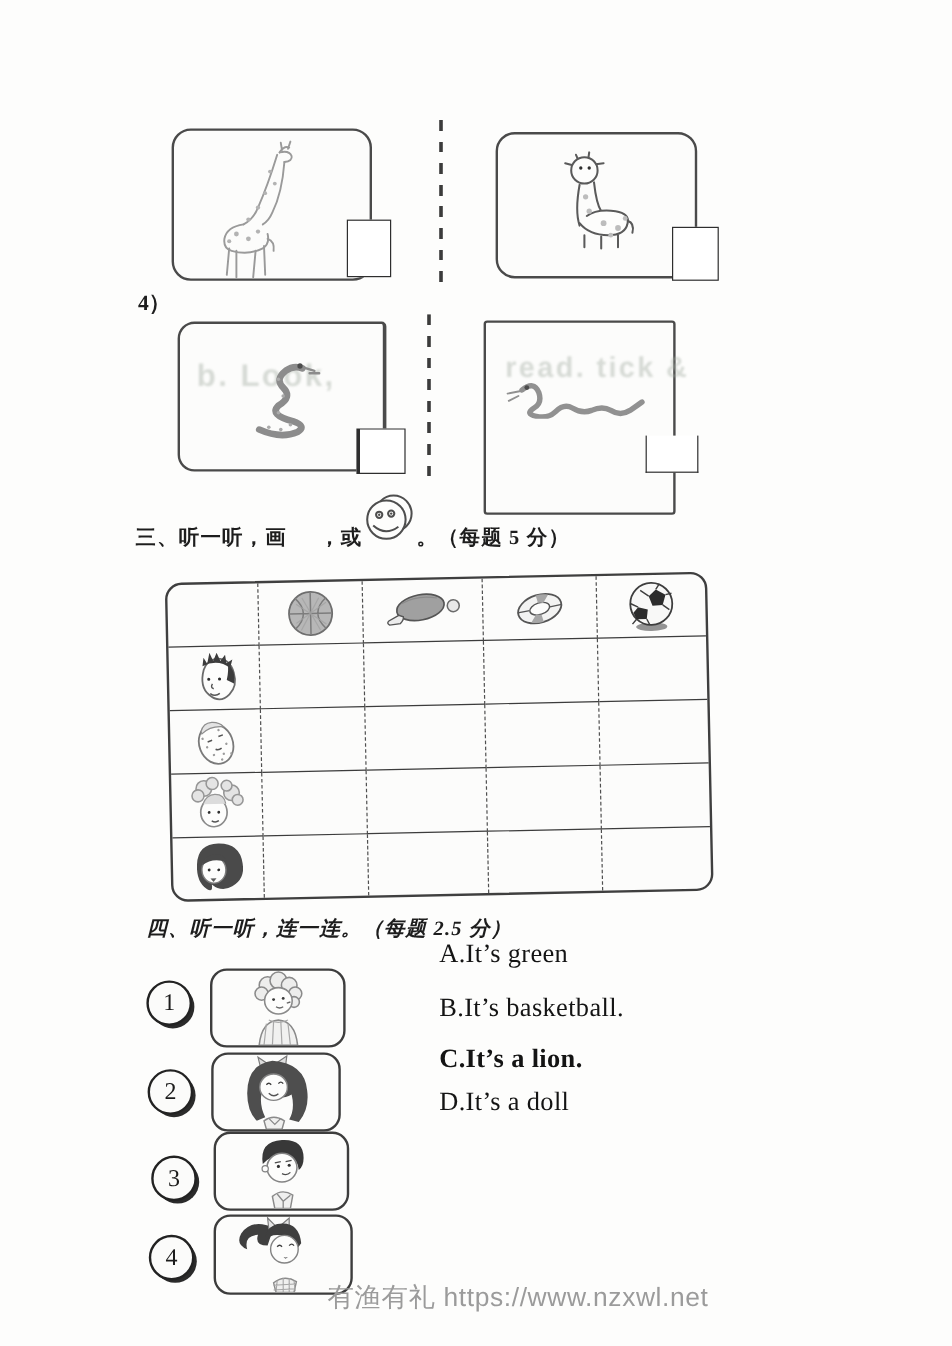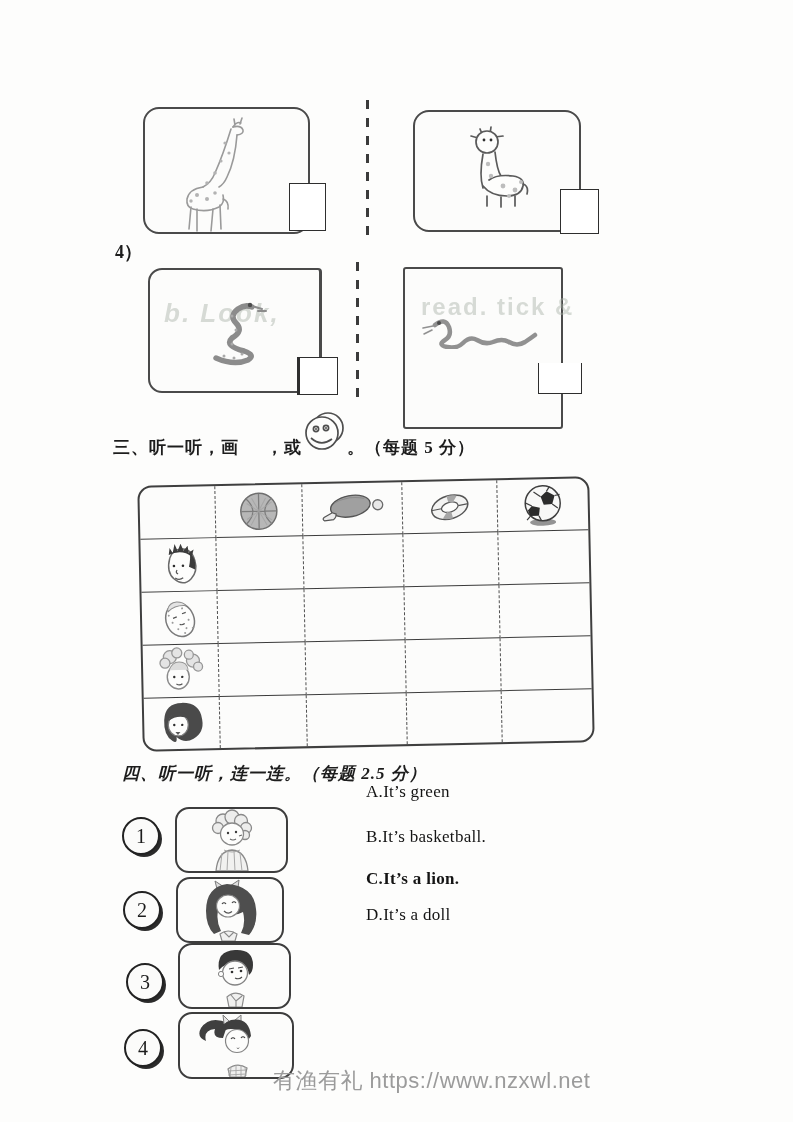--- a/index.html
+++ b/index.html
@@ -3,29 +3,29 @@
 <meta charset="utf-8">
 <style>
   * { margin:0; padding:0; box-sizing:border-box; }
   body { background:#ffffff; font-family:"Liberation Serif", serif; }
   .page { position:relative; width:793px; height:1122px; background:#fdfdfc; overflow:hidden; }
   .abs { position:absolute; }
 
   
   .imgbox { position:absolute; background:#fcfcfb; border:2.5px solid #4a4a4a; }
   .round { border-radius:16px; }
-  .roundL { border-radius:14px 4px 4px 14px;font-style:italic; }
+  .roundL { border-radius:14px 4px 4px 14px; }
   .ans { position:absolute; background:#ffffff; border:1.6px solid #2e2e2e; }
   .vdash { position:absolute; width:3px;
            background:repeating-linear-gradient(to bottom,#3b3b3b 0 9px, transparent 9px 18px); }
 
   
   .cnhead { position:absolute; font-size:17px; font-weight:600; color:#1d1d1d; letter-spacing:1px; white-space:nowrap; }
   .qlabel { position:absolute; font-size:18px; font-weight:700; color:#1d1d1d; }
-  .opt { position:absolute; font-size:17px; color:#141414; letter-spacing:.3px; white-space:nowrap; }
+  .opt { position:absolute; font-size:22px; color:#141414; letter-spacing:.3px; white-space:nowrap; }
   .ghost { position:absolute; font-family:"Liberation Sans",sans-serif; font-weight:700;
            color:#a9b2a8; opacity:.45; filter:blur(.7px); letter-spacing:2px; white-space:nowrap; }
   .footer { position:absolute; font-family:"Liberation Sans",sans-serif; font-size:22px;
             color:#9b9b9b; letter-spacing:.5px; white-space:nowrap; }
 
   
   .grid { position:absolute; left:140px; top:481px; width:452px; height:266px;
           border:2.5px solid #3f3f3f; border-radius:14px; transform:rotate(-1.2deg);
           display:grid; grid-template-columns:76px 87px 100px 95px 1fr;
           grid-template-rows:52px 53px 53px 53px 1fr; background:#fcfcfb; }

